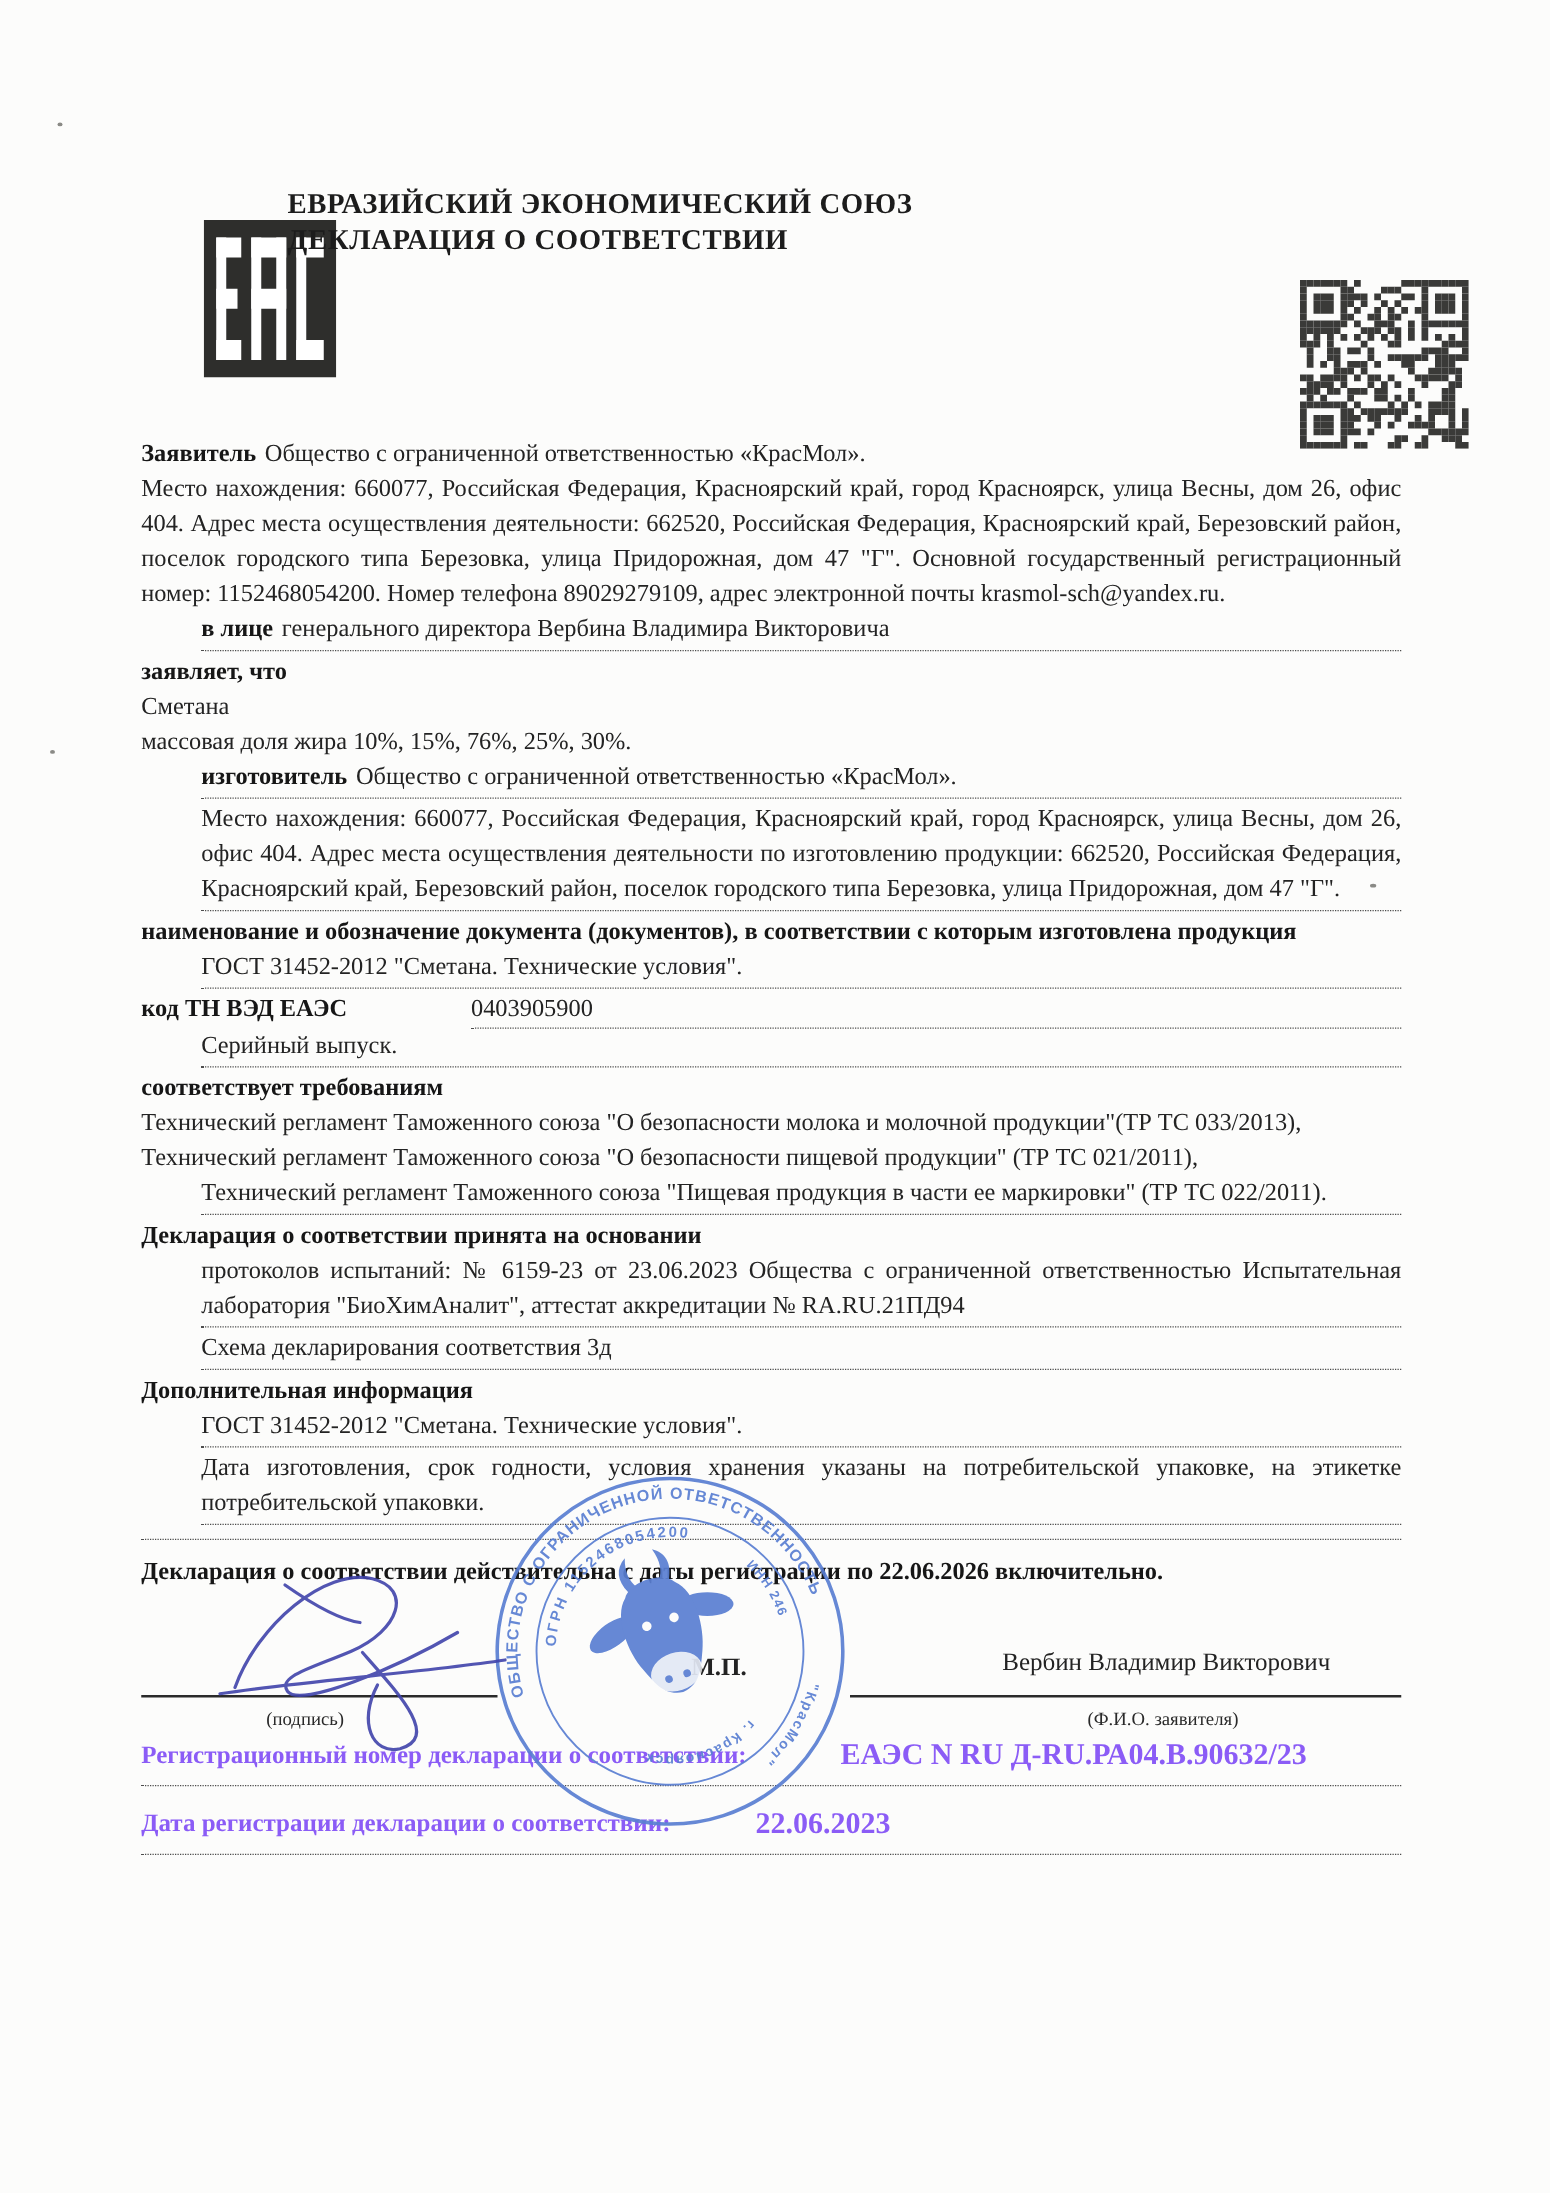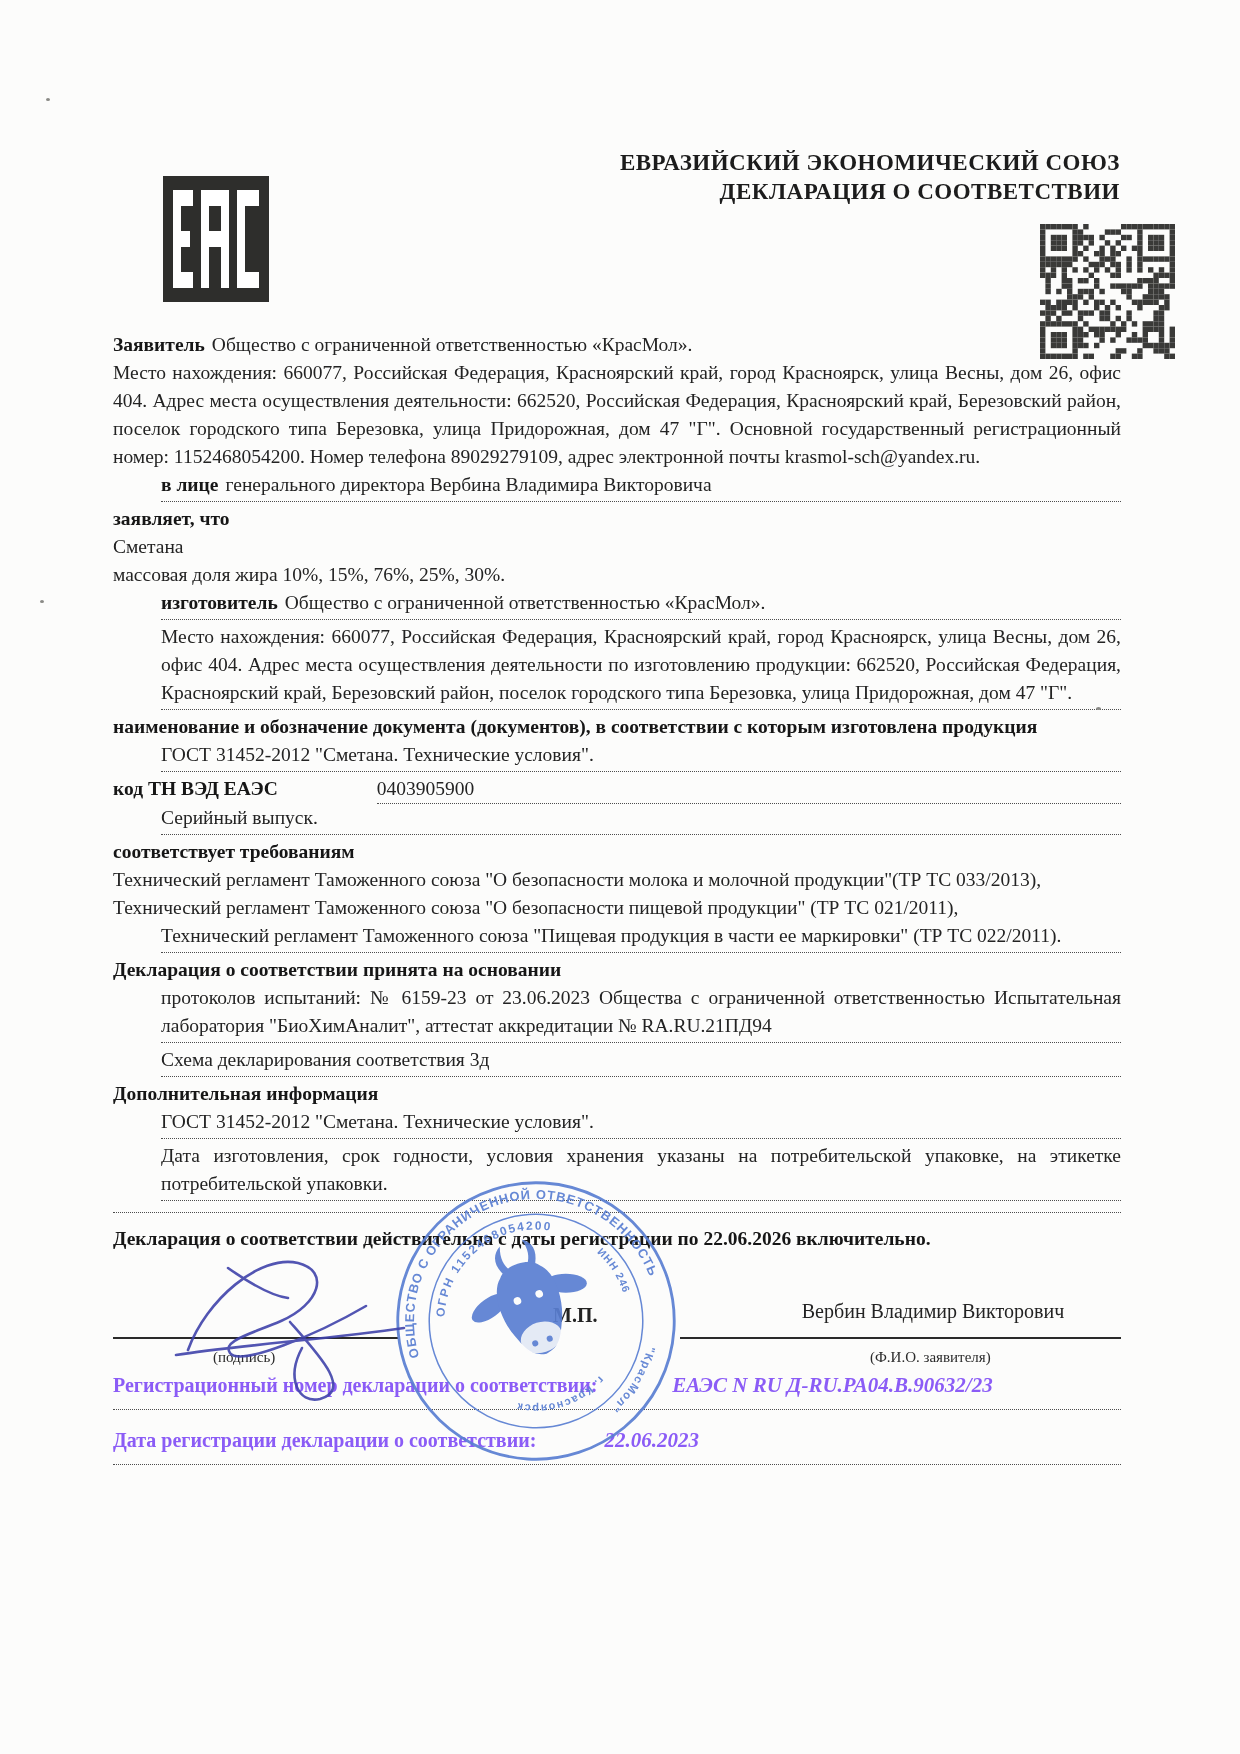--- a/index.html
+++ b/index.html
@@ -1,43 +1,43 @@
 <!DOCTYPE html>
 <html><head>
 <meta charset="utf-8">
 <style>
   html,body{margin:0;padding:0;background:#e8e8e6;}
   .page{position:relative;width:1240px;height:1754px;background:#fcfcfb;overflow:hidden;
         font-family:"Liberation Serif", serif;color:#232323;}
   
   .eac-logo{position:absolute;left:163px;top:176px;width:106px;height:126px;}
-  .doc-title{position:absolute;left:230px;right:120px;top:148px;text-align:right;
+  .doc-title{position:absolute;left:230px;right:120px;top:148px;text-align:left;
              font-weight:bold;font-size:23px;line-height:29px;letter-spacing:.5px;color:#1c1c1c;}
   .qr{position:absolute;left:1040px;top:224px;width:135px;height:135px;}
   
-  .doc-body{position:absolute;left:113px;top:331px;width:1008px;font-size:19.5px;line-height:28px;}
+  .doc-body{position:absolute;left:113px;top:350px;width:1008px;font-size:19.5px;line-height:28px;}
   .row{position:relative;}
   .jst{text-align:justify;}
   b,.b{font-weight:bold;color:#161616;}
   .lbl{font-weight:bold;color:#161616;margin-right:7px;}
   .rule{border-bottom:1.5px dotted #4d4d4d;padding-bottom:2px;margin-bottom:3px;margin-left:48px;}
   .rule2{border-bottom:1.5px dotted #4d4d4d;height:8px;margin-bottom:4px;}
   .tnved-row{display:flex;align-items:baseline;}
   .tnved-row .code-wrap{flex:1;margin-left:92px;border-bottom:1.5px dotted #4d4d4d;}
   .validity{font-weight:bold;color:#161616;margin-top:12px;}
   
   .sig-zone{position:relative;height:118px;}
   .line{position:absolute;border-top:2px solid #2a2a2a;}
   .cap{position:absolute;font-size:15px;color:#2a2a2a;}
   .mp{position:absolute;left:440px;top:48px;font-weight:bold;font-size:20px;}
   .fio{position:absolute;left:620px;top:44px;width:400px;text-align:center;font-size:20px;}
   
   .reg-row{display:flex;align-items:flex-end;font-weight:bold;color:#8b5cf6;
            padding-bottom:10px;border-bottom:1.5px dotted #4d4d4d;margin-bottom:16px;font-size:20px;}
-  .reg-row .val{font-size:21px;font-style:italic;}
+  .reg-row .val{font-size:24px;}
   
   .stamp{position:absolute;left:393px;top:1178px;width:286px;height:286px;
          transform:rotate(-18deg);opacity:.92;}
   .signature{position:absolute;left:168px;top:1238px;width:244px;height:172px;}
   .speck{position:absolute;background:#8a8a86;border-radius:50%;}
 </style>
 </head>
 <body>
 
 <div class="page">

